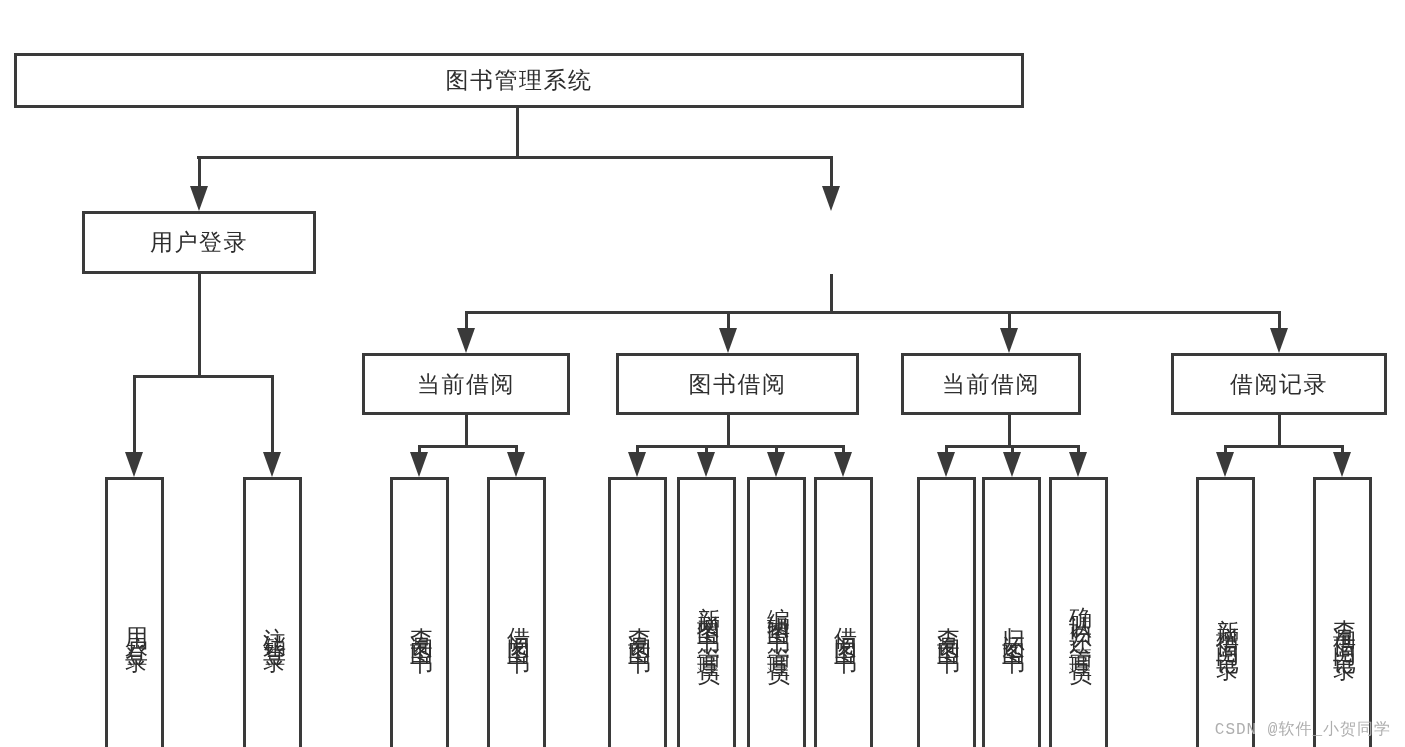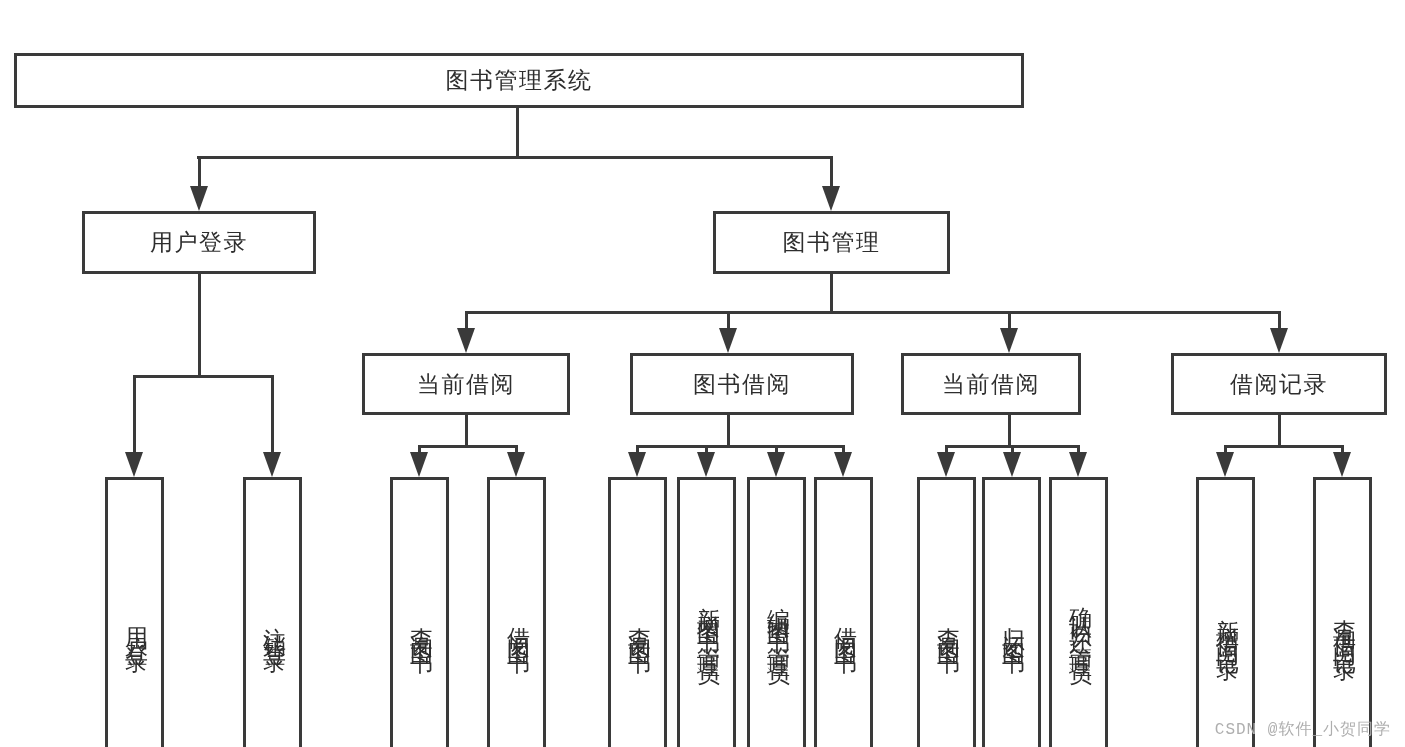--- a/index.html
+++ b/index.html
@@ -118,24 +118,23 @@
   <div class="vline" style="left:1278px;top:375px;height:33px"></div>
   <div class="hline" style="left:1224px;top:405px;width:120px"></div>
   <div class="vline" style="left:1224px;top:405px;height:12px"></div>
   <div class="arrow" style="left:1216px;top:412px"></div>
   <div class="vline" style="left:1341px;top:405px;height:12px"></div>
   <div class="arrow" style="left:1333px;top:412px"></div>
 
   <div class="box hbox" style="left:14px;top:13px;width:1010px;height:55px">图书管理系统</div>
 
   <div class="box hbox" style="left:82px;top:171px;width:234px;height:63px">用户登录</div>
-  <div class="box hbox" style="left:713px;top:171px;width:237px;height:63px">图书管理</div>
 
   <div class="box hbox" style="left:362px;top:313px;width:208px;height:62px">当前借阅</div>
-  <div class="box hbox" style="left:630px;top:313px;width:224px;height:62px">图书借阅</div>
+  <div class="box hbox" style="left:616px;top:313px;width:243px;height:62px">图书借阅</div>
   <div class="box hbox" style="left:901px;top:313px;width:180px;height:62px">当前借阅</div>
   <div class="box hbox" style="left:1171px;top:313px;width:216px;height:62px">借阅记录</div>
 
   <div class="box vbox" style="left:105px;top:437px">用户登录</div>
   <div class="box vbox" style="left:243px;top:437px">注销登录</div>
 
   <div class="box vbox" style="left:390px;top:437px">查询图书</div>
   <div class="box vbox" style="left:487px;top:437px">借阅图书</div>
 
   <div class="box vbox" style="left:608px;top:437px">查询图书</div>

